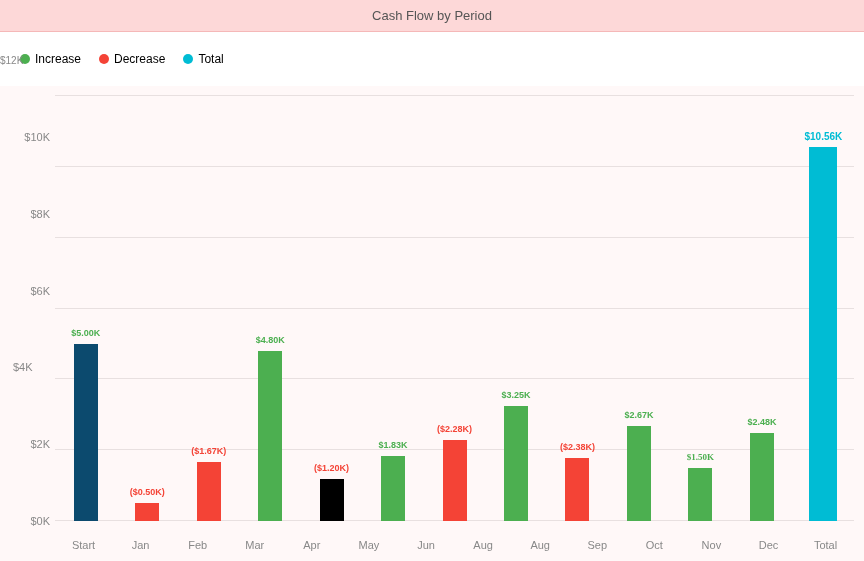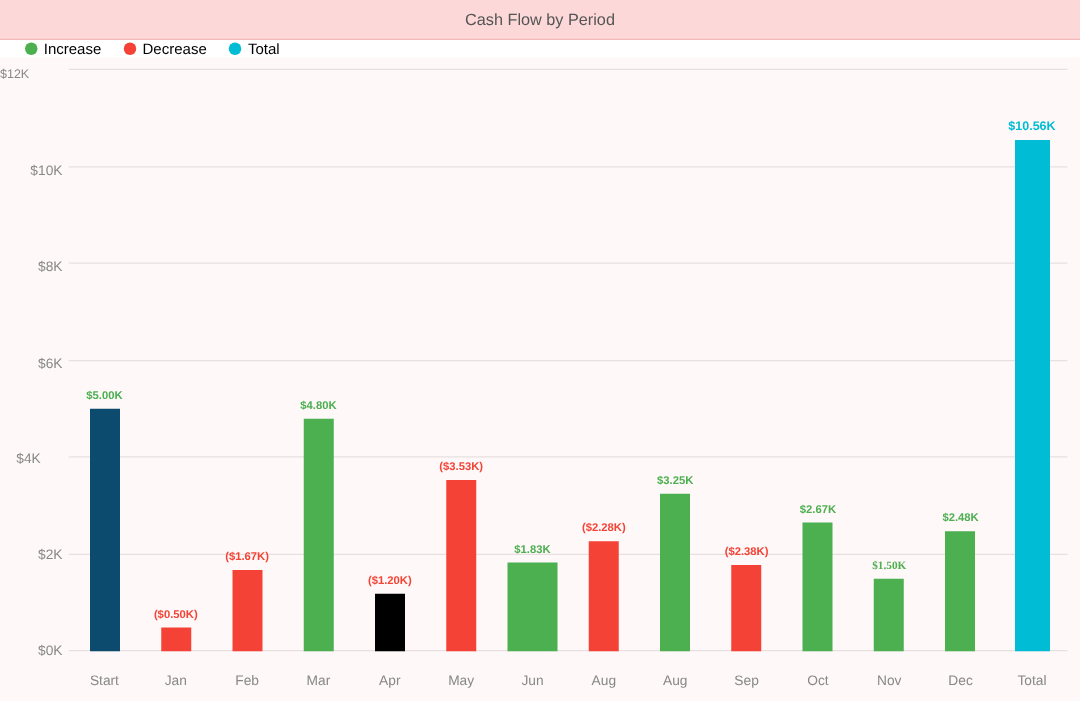--- a/index.html
+++ b/index.html
@@ -20,21 +20,21 @@
       background: #fdd8d8;
       text-align: center;
       padding: 8px 0;
       font-size: 13px;
       color: #555;
       border-bottom: 1px solid #f5b8b8;
     }
     .legend {
       display: flex;
       gap: 18px;
-      padding: 0 20px;
+      padding: 20px 20px;
       font-size: 12px;
       align-items: center;
     }
     .legend-item {
       display: flex;
       align-items: center;
       gap: 5px;
     }
     .legend-dot {
       width: 10px;
@@ -154,26 +154,21 @@
           <div class="bar" style="width: 24px; height: 40%; background: rgb(76, 175, 80); position: absolute; bottom: 0px;">
             <div class="bar-label" style="color: rgb(76, 175, 80); font-weight: bold; font-size: 9px;">$4.80K</div>
           </div>
         </div>
         <div class="bar-group">
           <div class="bar" style="width: 24px; height: 10%; background: #000000; position: absolute; bottom: 0px;">
             <div class="bar-label" style="color: rgb(244, 67, 54); font-weight: bold; font-size: 9px;">($1.20K)</div>
           </div>
         </div>
         <div class="bar-group">
-          <div class="bar" style="width: 24px; height: 29.4167%; background: rgb(244, 67, 54); position: absolute; bottom: 0px;">
-            <div class="bar-label" style="color: rgb(244, 67, 54); font-weight: bold; font-size: 9px;">($3.53K)</div>
-          </div>
-        </div>
-        <div class="bar-group">
-          <div class="bar" style="width: 40px; height: 15.25%; background: rgb(76, 175, 80); position: absolute; bottom: 0px;">
+          <div class="bar" style="width: 24px; height: 15.25%; background: rgb(76, 175, 80); position: absolute; bottom: 0px;">
             <div class="bar-label" style="color: rgb(76, 175, 80); font-weight: bold; font-size: 9px;">$1.83K</div>
           </div>
         </div>
         <div class="bar-group">
           <div class="bar" style="width: 24px; height: 19%; background: rgb(244, 67, 54); position: absolute; bottom: 0px;">
             <div class="bar-label" style="color: rgb(244, 67, 54); font-weight: bold; font-size: 9px;">($2.28K)</div>
           </div>
         </div>
         <div class="bar-group">
           <div class="bar" style="width: 24px; height: 27.0833%; background: rgb(76, 175, 80); position: absolute; bottom: 0px;">

